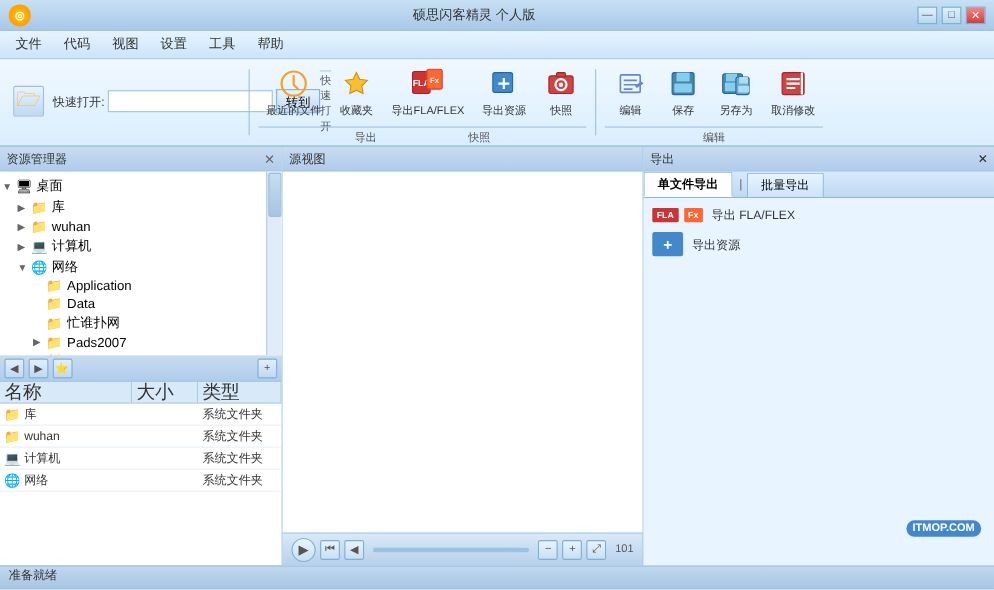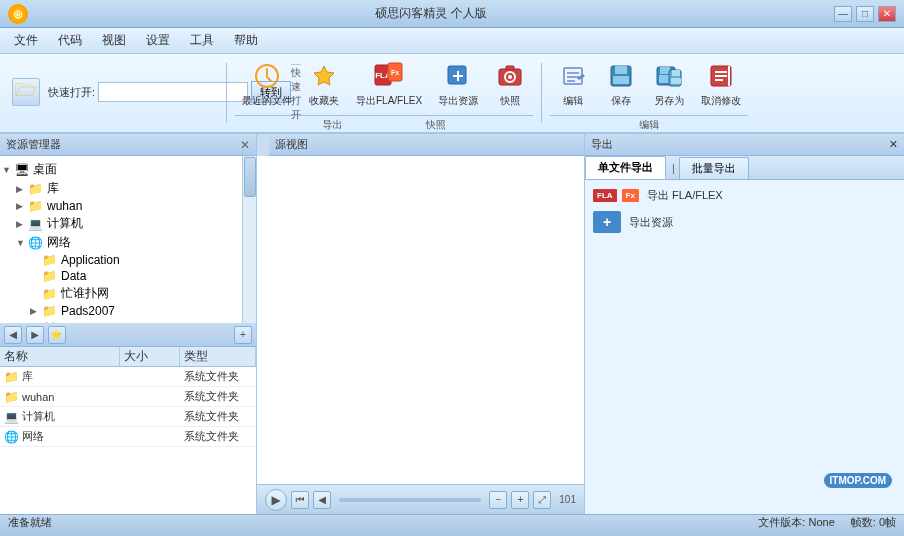--- a/index.html
+++ b/index.html
@@ -208,21 +208,21 @@
       border-radius: 2px;
     }
     .file-list-header {
       background: #d8eaf8;
       display: flex;
       border-bottom: 1px solid #a0c0e0;
       height: 20px;
     }
     .file-list-col {
       padding: 2px 4px;
-      font-size: 12px;
+      font-size: 17px;
       color: #333;
       border-right: 1px solid #b0ccdc;
       display: flex;
       align-items: center;
     }
     .file-list-col.name { width: 120px; }
     .file-list-col.size { width: 60px; }
     .file-list-col.type { flex: 1; }
     .file-list-scrollable {
       flex: 1;
@@ -258,21 +258,20 @@
     }
     .middle-header {
       background: linear-gradient(to bottom, #c8dcf0, #b0ccec);
       height: 22px;
       display: flex;
       align-items: center;
       padding: 0 6px;
       border-bottom: 1px solid #90b8dc;
       font-size: 11px;
       color: #333;
-      margin-left: 12px;
     }
     .source-view {
       flex: 1;
       background: white;
       position: relative;
     }
     .playback-bar {
       height: 30px;
       background: linear-gradient(to bottom, #d8eaf8, #b8d0ec);
       display: flex;
@@ -728,17 +727,13 @@
         <span style="font-size:11px;color:#333;">导出资源</span>
       </div>
     </div>
   </div>
 
   <div class="itmop-watermark">ITMOP.COM</div>
 </div>
 
 <div class="status-bar">
   <span class="status-text">准备就绪</span>
-  <div class="status-right">
-    <span>文件版本: None</span>
-    <span>帧数: 0帧</span>
-  </div>
 </div>
 
 </body></html>

